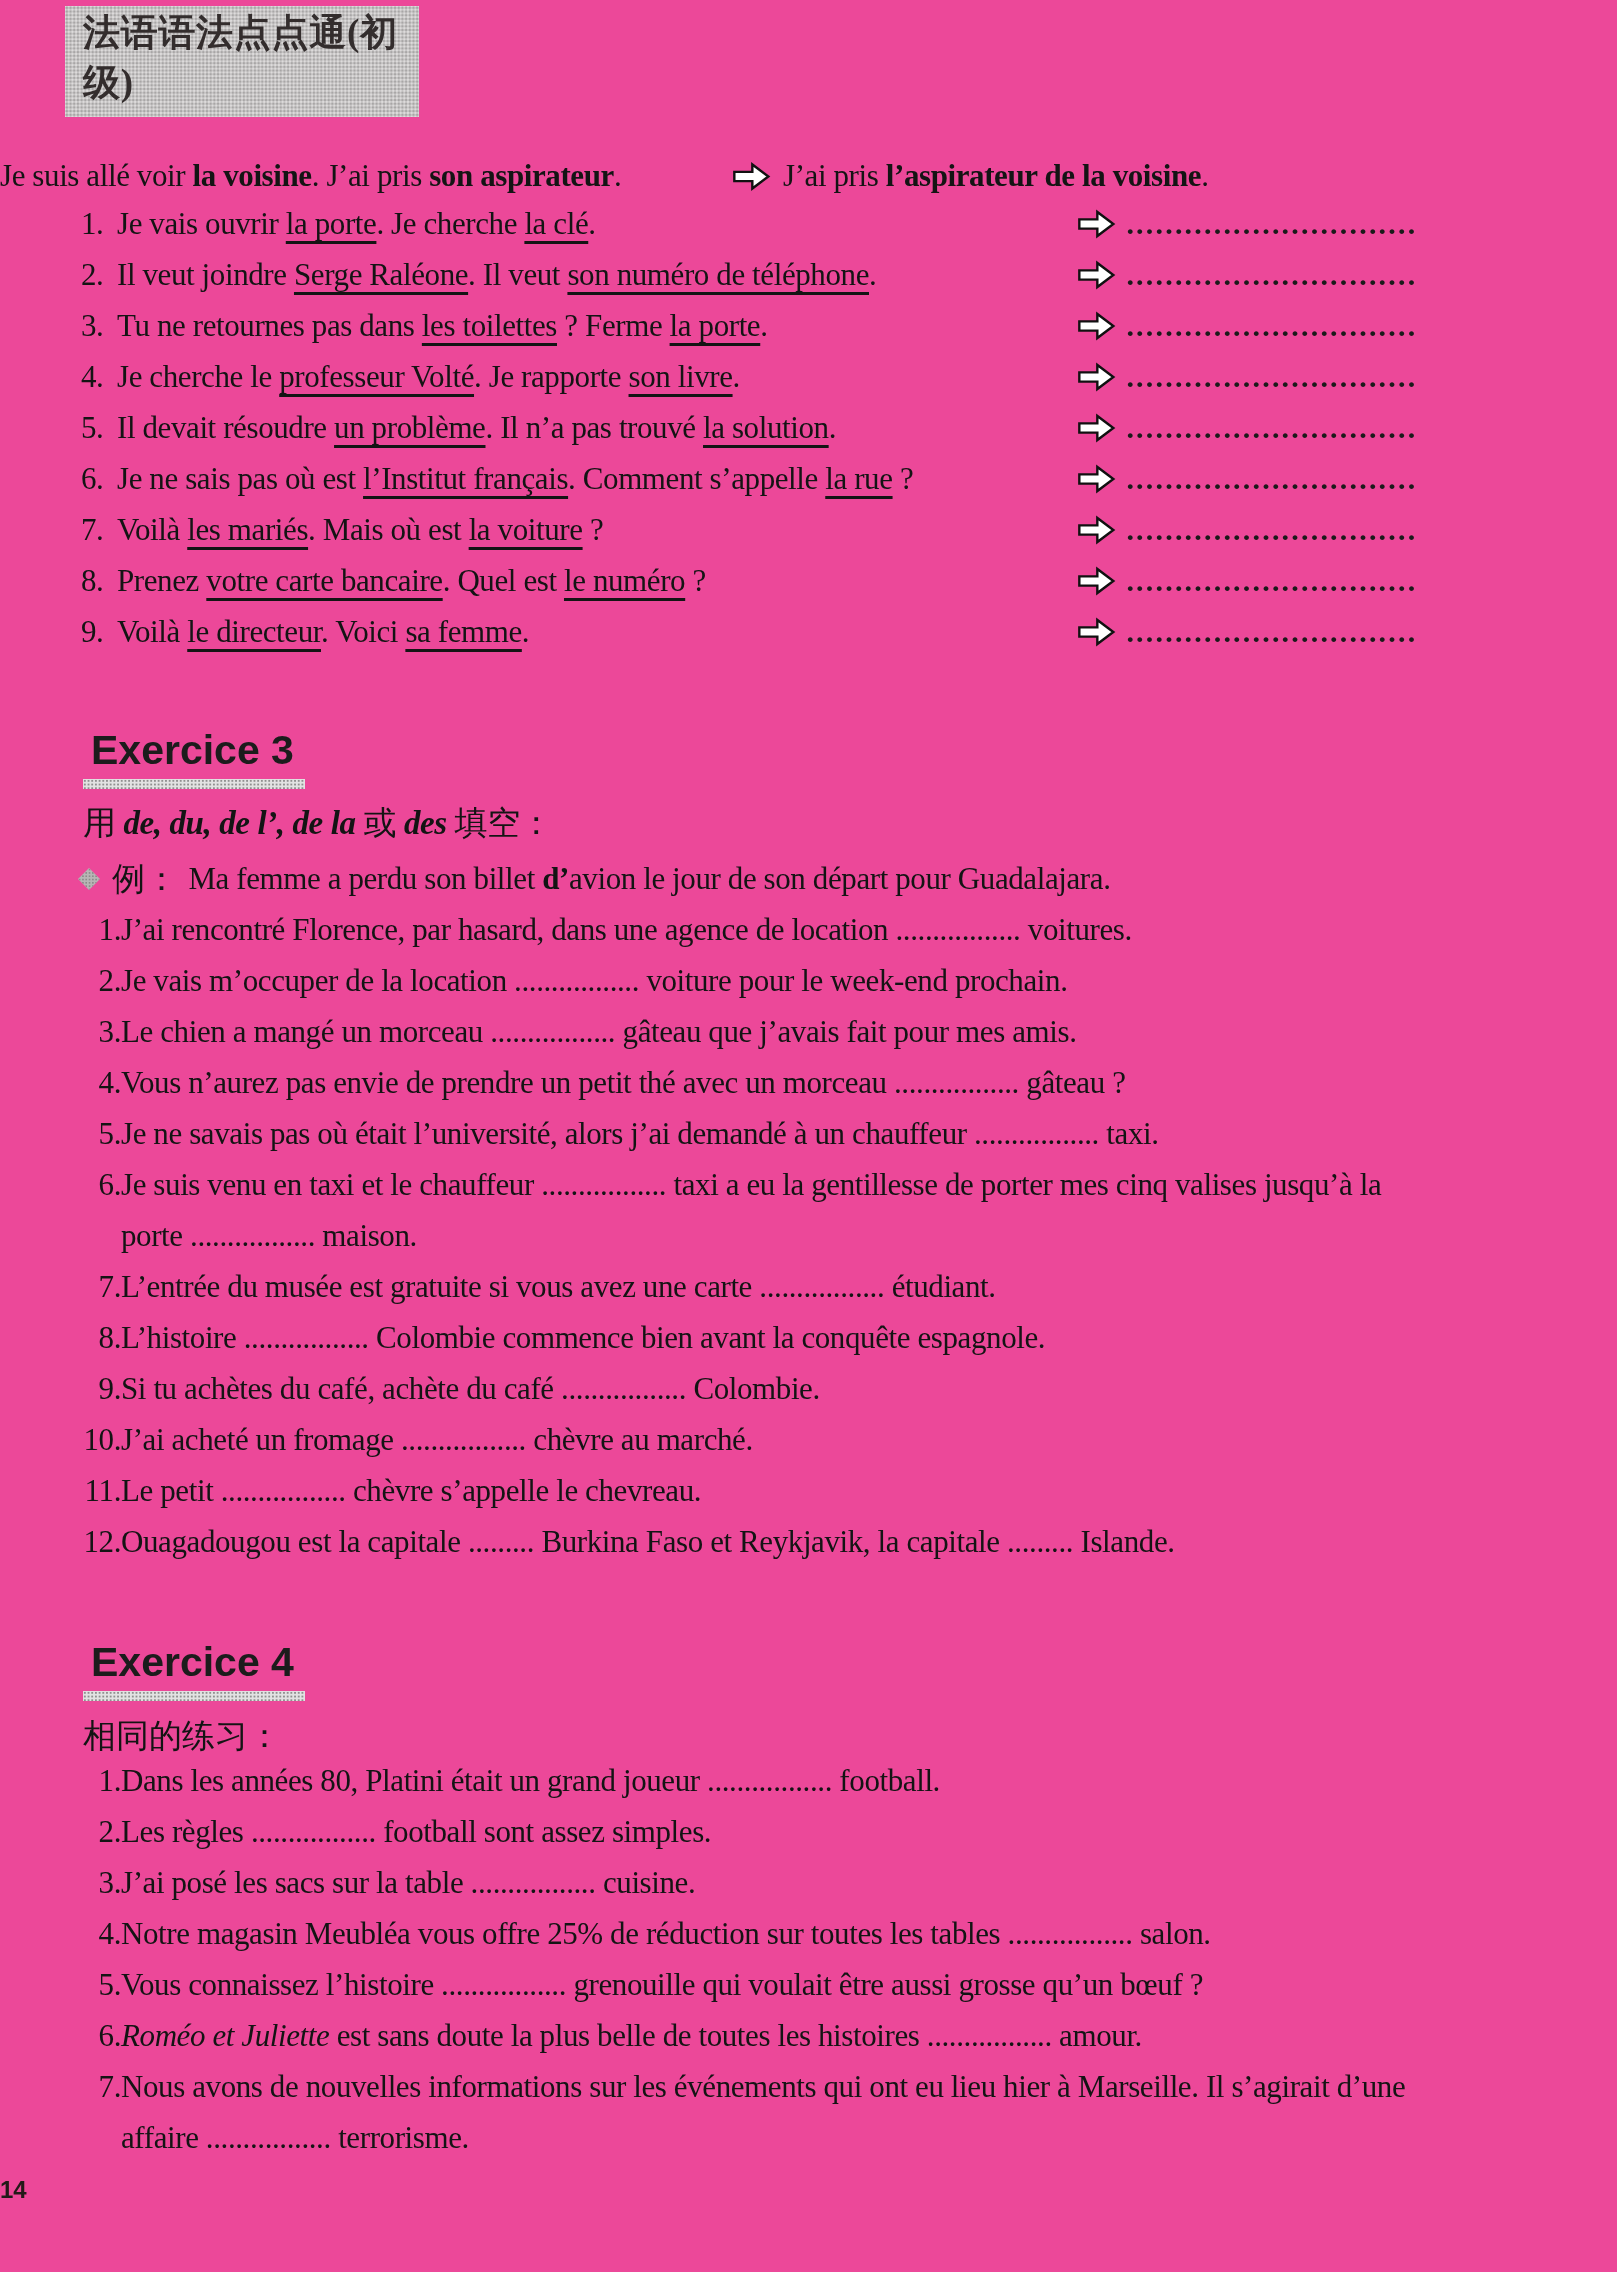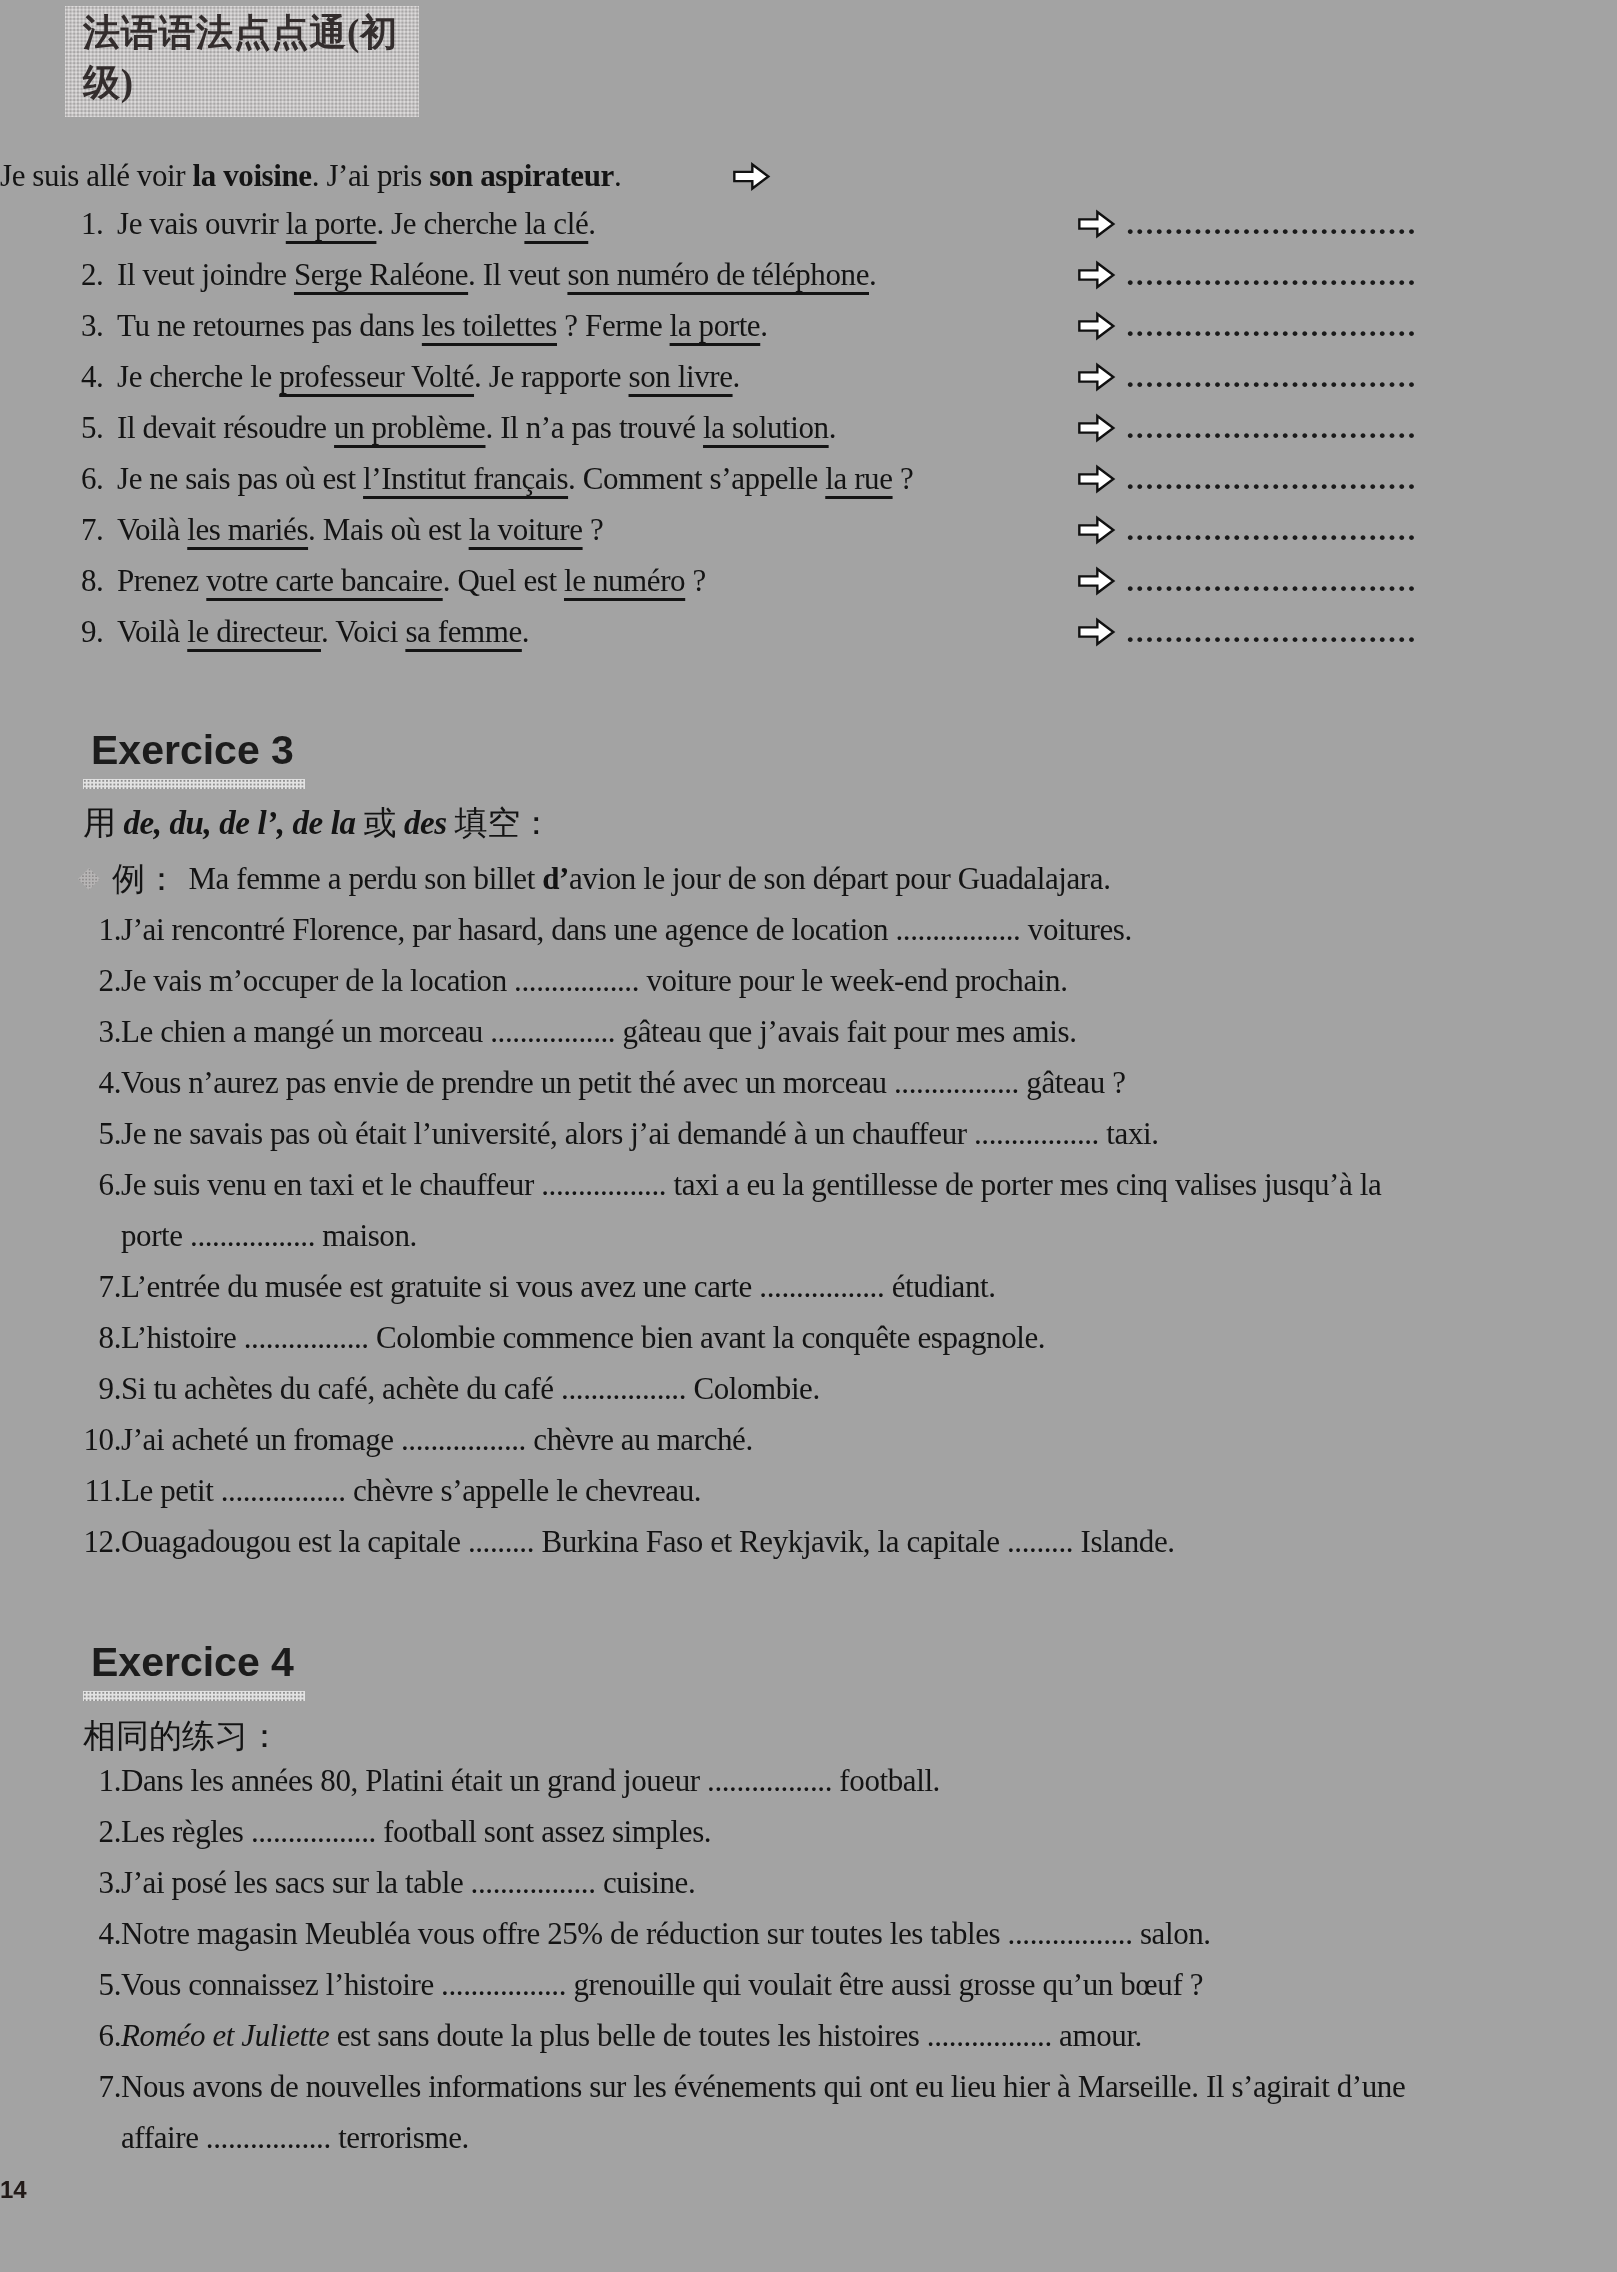--- a/index.html
+++ b/index.html
@@ -1,19 +1,19 @@
 <!DOCTYPE html>
 <html style="font-size:12px"><head>
 <meta charset="utf-8">
 <style>
   html,body{margin:0;padding:0;background:#ffffff;}
   .page{
     position:relative;
     width:1618px;height:2273px;
-    background:#a3a3a3;
+    background:#ec4899;
     color:#141414;
     font-family:"Liberation Serif","DejaVu Serif",serif;
     font-size:31px;
     letter-spacing:-0.4px;
     overflow:hidden;
   }
   
   .banner{
     position:absolute;left:65px;top:6px;width:354px;height:111px;
     background-color:#c6c4c4;
@@ -95,20 +95,21 @@
     <span class="t cjk">法语语法点点通(初级)</span>
   </div>
 
   <div class="ex2-example">
     <span class="left"><span>Je suis allé voir </span><span class="b">la voisine</span><span>. J’ai pris </span><span class="b">son aspirateur</span><span>.</span></span>
     <span class="arrow-holder">
   <svg class="arrow" viewBox="0 0 60 46">
     <polygon points="5,16 32,16 32,5 56,23 32,41 32,30 5,30" fill="#ffffff" stroke="#111111" stroke-width="3.6" stroke-linejoin="miter"></polygon>
   </svg>
 </span>
+    <span class="right"><span>J’ai pris </span><span class="b">l’aspirateur de la voisine</span><span>.</span></span>
   </div>
 
   <div class="ex2-list">
   <div class="ex2-row">
     <span class="num">1.</span>
     <span class="txt"><span>Je vais ouvrir </span><span class="u">la porte</span><span>. Je cherche </span><span class="u">la clé</span><span>.</span></span>
     <span class="answer">
       <span class="arrow-holder">
   <svg class="arrow" viewBox="0 0 60 46">
     <polygon points="5,16 32,16 32,5 56,23 32,41 32,30 5,30" fill="#ffffff" stroke="#111111" stroke-width="3.6" stroke-linejoin="miter"></polygon>

